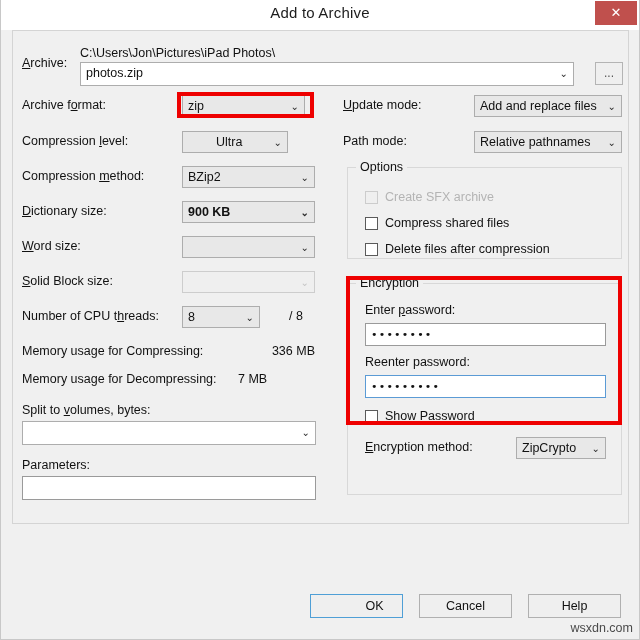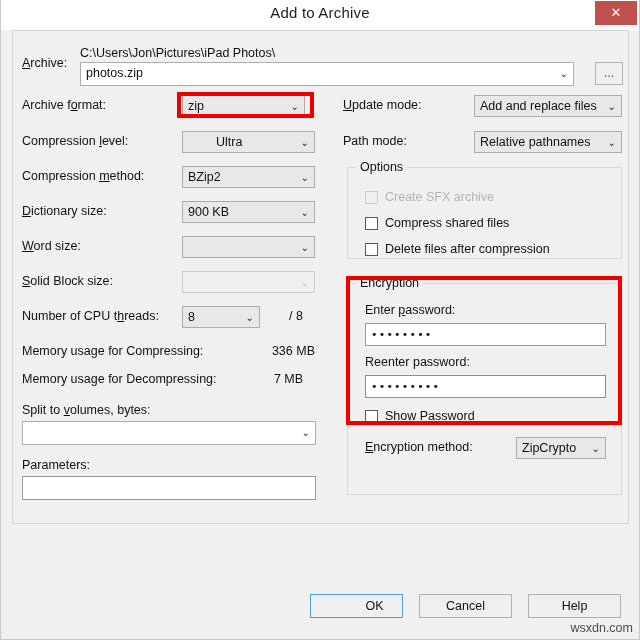--- a/index.html
+++ b/index.html
@@ -169,33 +169,33 @@
     </div>
     <div id="browse-button" style="left:582px; top:31px;">...</div>
 
     <div class="lbl" style="left:9px; top:67px;">Archive f<u>o</u>rmat:</div>
     <div class="combo" style="left:169px; top:64px; width:123px;">
       <span>zip</span>
       <span class="arrow">⌄</span>
     </div>
 
     <div class="lbl" style="left:9px; top:103px;">Compression <u>l</u>evel:</div>
-    <div class="combo" style="left:169px; top:100px; width:133px;padding-left:33px;">
+    <div class="combo" style="left:169px; top:100px; width:106px;padding-left:33px;">
       <span>Ultra</span>
       <span class="arrow">⌄</span>
     </div>
 
     <div class="lbl" style="left:9px; top:138px;">Compression <u>m</u>ethod:</div>
     <div class="combo" style="left:169px; top:135px; width:133px;">
       <span>BZip2</span>
       <span class="arrow">⌄</span>
     </div>
 
     <div class="lbl" style="left:9px; top:173px;"><u>D</u>ictionary size:</div>
-    <div class="combo" style="left:169px; top:170px; width:133px;">
+    <div class="combo" style="left:169px; top:170px; width:133px;font-weight:bold;">
       <span>900 KB</span>
       <span class="arrow">⌄</span>
     </div>
 
     <div class="lbl" style="left:9px; top:208px;"><u>W</u>ord size:</div>
     <div class="combo" style="left:169px; top:205px; width:133px;">
       <span></span>
       <span class="arrow">⌄</span>
     </div>
 
@@ -209,21 +209,21 @@
     <div class="combo" style="left:169px; top:275px; width:78px;">
       <span>8</span>
       <span class="arrow">⌄</span>
     </div>
     <div class="val-text" style="left:276px; top:278px;">/ 8</div>
 
     <div class="lbl" style="left:9px; top:313px;">Memory usage for Compressing:</div>
     <div class="val-text" style="left:233px; top:313px; width:69px; text-align:right;">336 MB</div>
 
     <div class="lbl" style="left:9px; top:341px;">Memory usage for Decompressing:</div>
-    <div class="val-text" style="left:241px; top:341px; width:69px; text-align:center;">7 MB</div>
+    <div class="val-text" style="left:225px; top:341px; width:69px; text-align:left;">7 MB</div>
 
     <div class="lbl" style="left:9px; top:372px;">Split to <u>v</u>olumes, bytes:</div>
     <div class="combo white" style="left:9px; top:390px; width:294px; height:24px;">
       <span></span>
       <span class="arrow">⌄</span>
     </div>
 
     <div class="lbl" style="left:9px; top:427px;">Parameters:</div>
     <div class="tinput" style="left:9px; top:445px; width:294px; height:24px;">
       <span></span>

